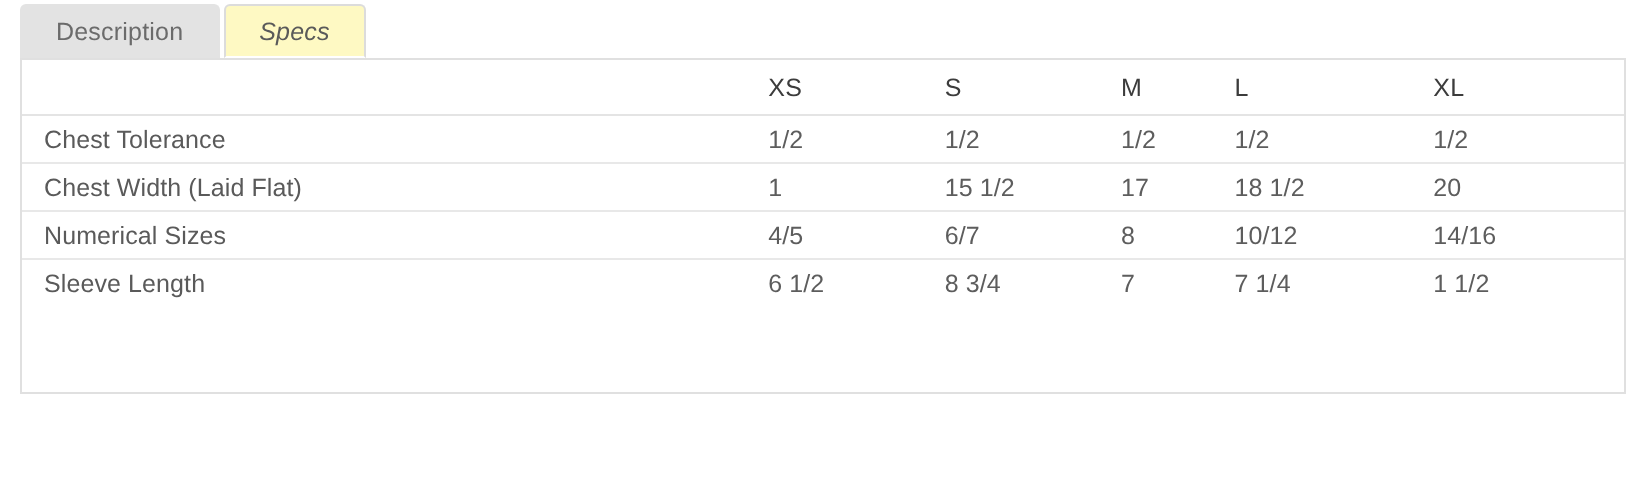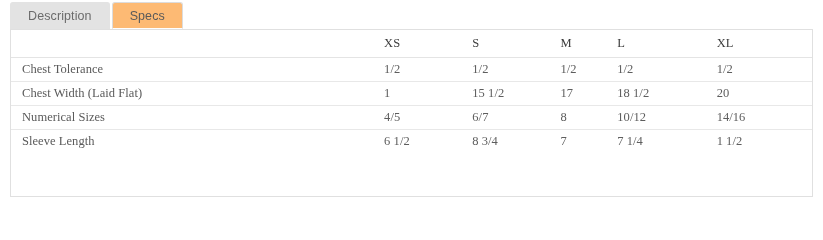--- a/index.html
+++ b/index.html
@@ -52,26 +52,27 @@
 
   .tab.inactive {
     background: #e3e3e3;
     color: #6b6b6b;
     border: 1px solid #e3e3e3;
     border-bottom: none;
     margin-right: 2px;
   }
 
   .tab.active {
-    background: #fdba74;
+    background: #fef9c3;
     color: #5a5a5a;
     border: 1px solid #dcdcdc;
     border-bottom: 1px solid #ffffff;
     z-index: 3;
     margin-bottom: -1px;
+    font-style: italic;
   }
 
   
   .panel {
     position: absolute;
     left: 10px;
     top: 29px;
     width: 803px;
     height: 168px;
     box-sizing: border-box;
@@ -86,21 +87,20 @@
     table-layout: fixed;
   }
 
   table.specs th,
   table.specs td {
     text-align: left;
     padding: 0;
     font-weight: normal;
     vertical-align: middle;
     white-space: nowrap;
-    font-family: Liberation Serif, serif;
   }
 
   
   col.c-label { width: 368px; }
   col.c-size  { width: 87px; }
   col.c-size-m  { width: 56px; }
   col.c-size-l  { width: 98px; }
   col.c-size-xl { width: 94px; }
 
   thead th {

